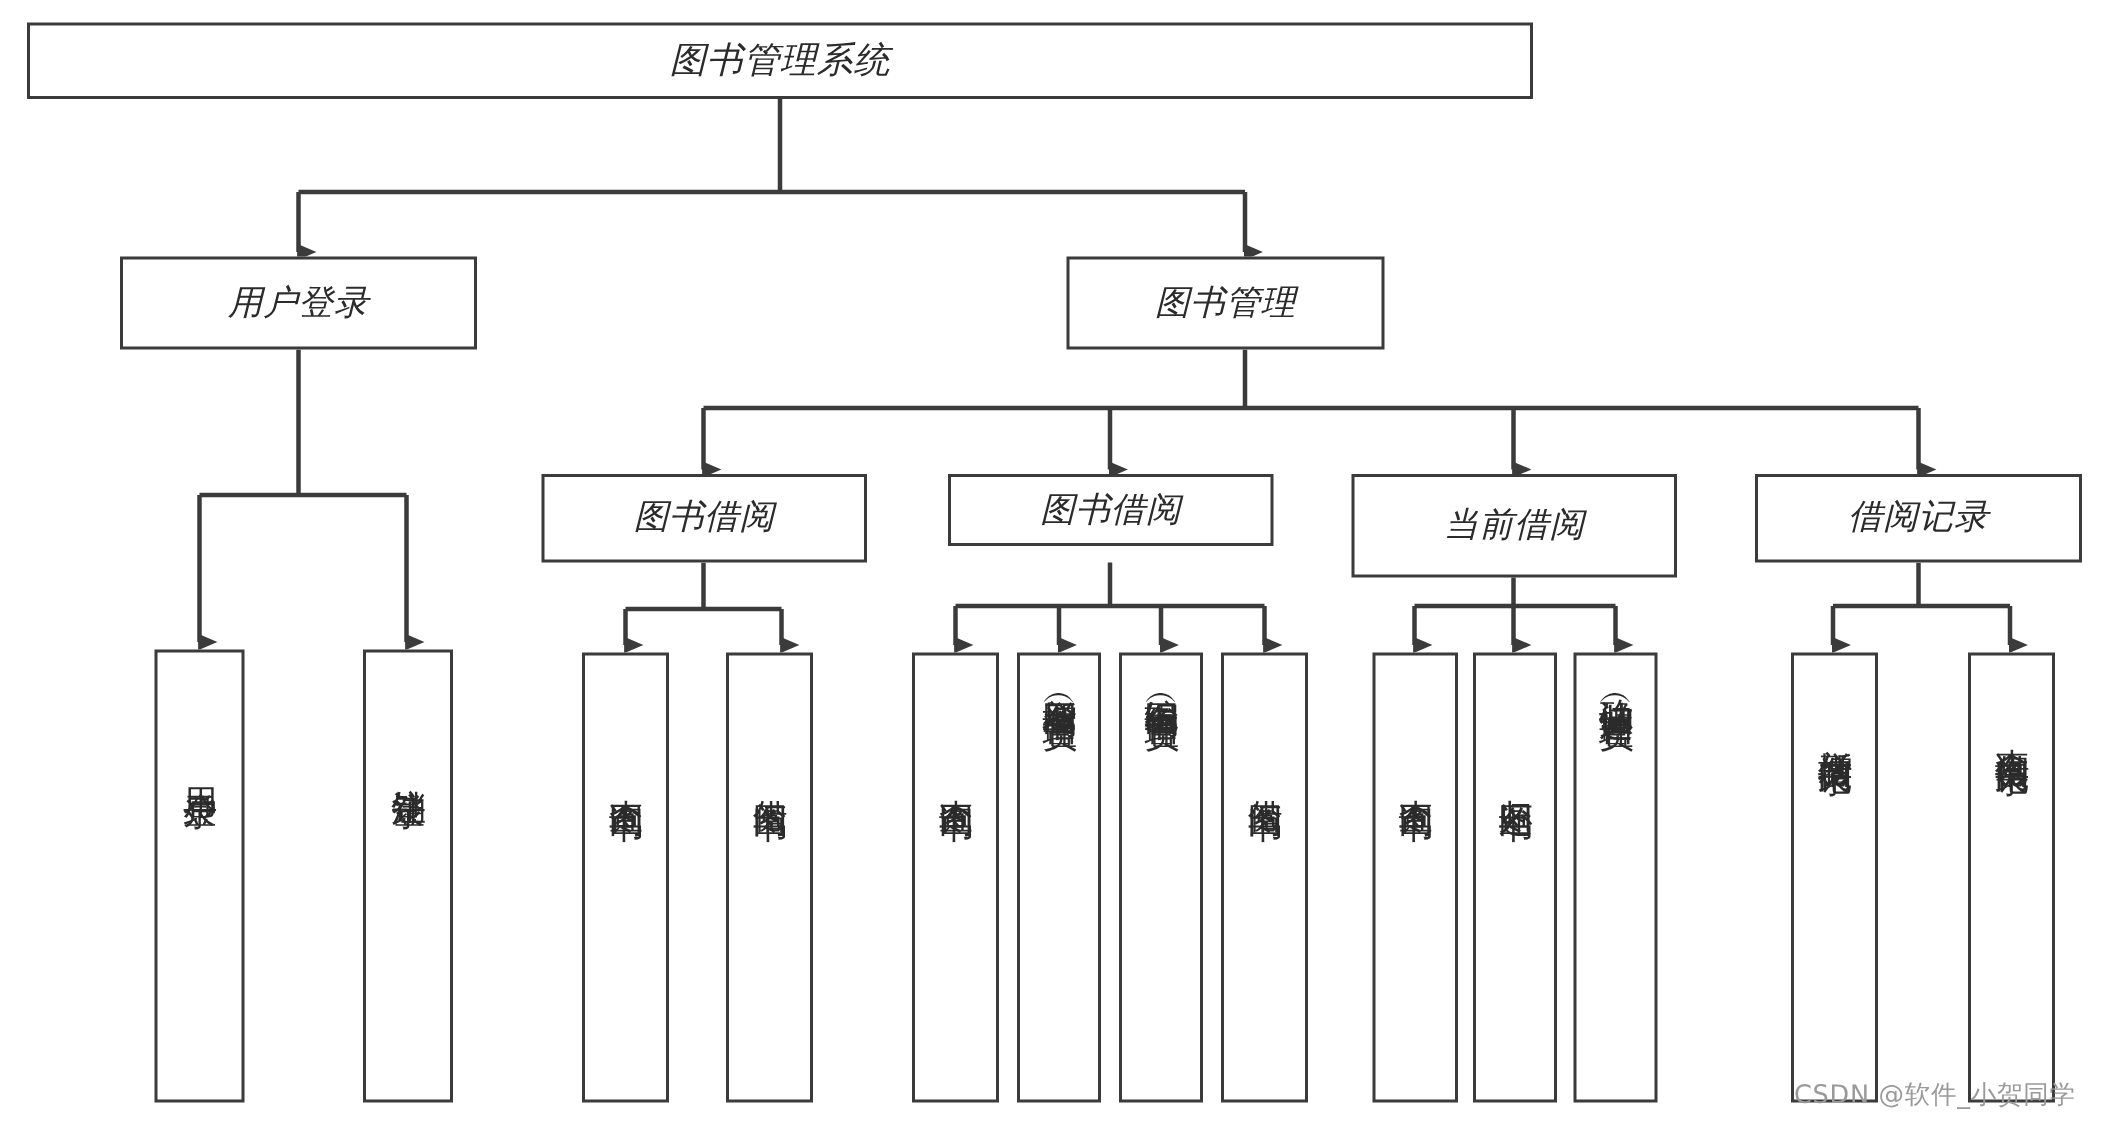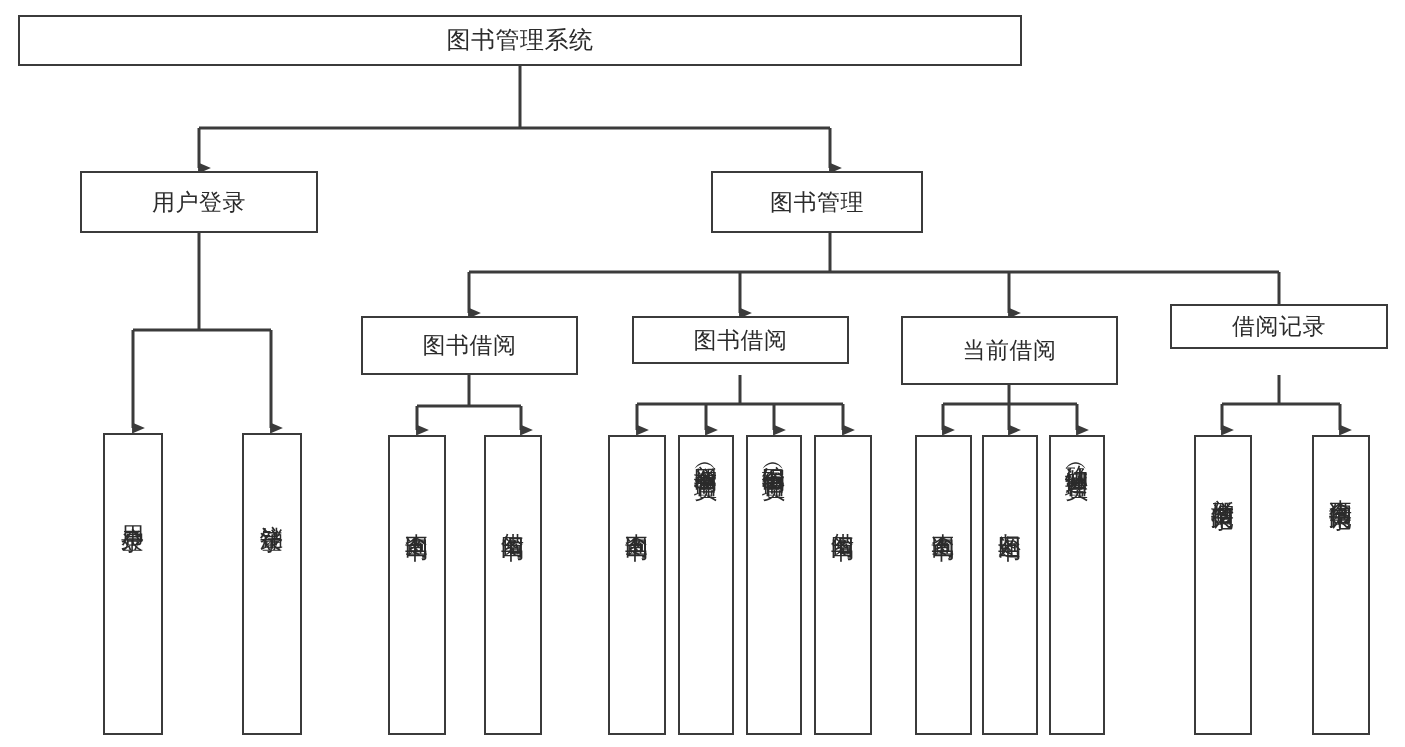--- a/index.html
+++ b/index.html
@@ -37,20 +37,21 @@
   }
   .node .label {
     color: #2b2b2b;
     text-align: center;
     line-height: 1.22;
     white-space: pre-wrap;
   }
   .node.horizontal .label {
     font-size: 23px;
     letter-spacing: 0.5px;
+    font-style: italic;
   }
   .node.root .label {
     font-size: 24px;
   }
   .node.vertical {
     align-items: flex-start;
     justify-content: center;
     padding-top: 8px;
   }
   .node.vertical .label {
@@ -137,21 +138,21 @@
 
   <div class="node horizontal" style="left:361px; top:316px; width:217px; height:59px;">
     <span class="label">图书借阅</span>
   </div>
   <div class="node horizontal" style="left:632px; top:316px; width:217px; height:48px;">
     <span class="label">图书借阅</span>
   </div>
   <div class="node horizontal" style="left:901px; top:316px; width:217px; height:69px;">
     <span class="label">当前借阅</span>
   </div>
-  <div class="node horizontal" style="left:1170px; top:304px; width:218px; height:45px;">
+  <div class="node horizontal" style="left:1170px; top:316px; width:218px; height:59px;">
     <span class="label">借阅记录</span>
   </div>
 
   <div class="node vertical" style="left:103px; top:433px; width:60px; height:302px; padding-top:72px;">
     <span class="label">用户登录</span>
   </div>
   <div class="node vertical" style="left:242px; top:433px; width:60px; height:302px; padding-top:72px;">
     <span class="label">注销登录</span>
   </div>
 
@@ -185,14 +186,15 @@
     <span class="label">确认归还（管理员）</span>
   </div>
 
   <div class="node vertical" style="left:1194px; top:435px; width:58px; height:300px; padding-top:44px;">
     <span class="label">新增借阅记录</span>
   </div>
   <div class="node vertical" style="left:1312px; top:435px; width:58px; height:300px; padding-top:44px;">
     <span class="label">查询借阅记录</span>
   </div>
 
+  <div class="watermark" style="left:1196px; top:718px;">CSDN @软件_小贺同学</div>
 
 </div>
 
 </body></html>

